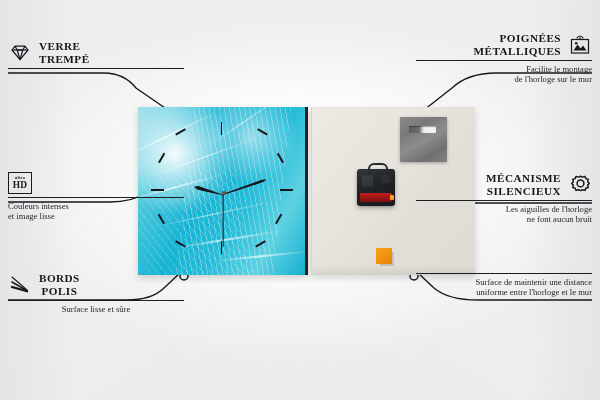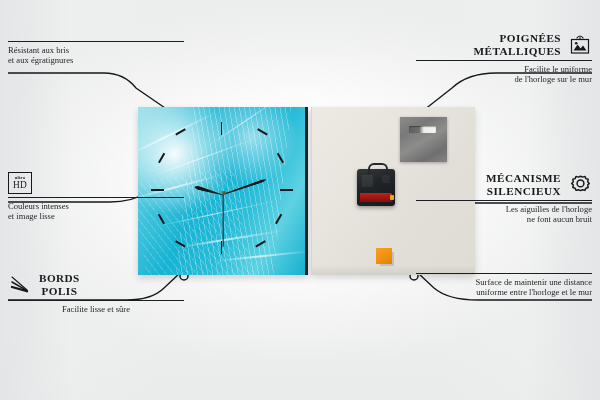--- a/index.html
+++ b/index.html
@@ -284,21 +284,21 @@
     border: 1.4px solid #16191b;
     width: 23px;
     height: 20px;
     display: flex;
     flex-direction: column;
     align-items: center;
     justify-content: center;
     line-height: 1;
   }
   .hd-ultra { font-size: 4.4px; font-weight: bold; letter-spacing: .2px; }
-  .hd-main  { font-size: 9.4px; font-weight: normal; letter-spacing: .2px; margin-top: .5px; }
+  .hd-main  { font-size: 9.4px; font-weight: bold; letter-spacing: .2px; margin-top: .5px; }
 
   #lines { position: absolute; left: 0; top: 0; pointer-events: none; }
 </style>
 </head>
 <body>
 
 <div id="stage">
 
   <svg id="lines" width="600" height="400" viewBox="0 0 600 400">
     <g fill="none" stroke="#15191b" stroke-width="1.35">
@@ -359,23 +359,36 @@
         <div class="loop"></div>
         <div class="slot"></div>
         <div class="slot2"></div>
         <div class="battery"></div>
       </div>
       <div class="spacer-foam"></div>
     </div>
   </div>
 
   <div class="feat feat-left" style="top:40px;">
-    <div class="feat-rule"></div>
-    <div class="feat-sub">Résistant aux bris
-et aux égratignures</div>
+    <div class="feat-head">
+      <span class="feat-icon">
+        <svg width="22" height="18" viewBox="0 0 22 18">
+          <g fill="none" stroke="currentColor" stroke-width="1.2" stroke-linejoin="round">
+            <path d="M3 6 L6 2.2 L16 2.2 L19 6 L11 15.6 Z"></path>
+            <path d="M3 6 L19 6"></path>
+              <path d="M6 2.2 L8.2 6 L11 15.6"></path>
+              <path d="M16 2.2 L13.8 6 L11 15.6"></path>
+            <path d="M8.2 6 L13.8 6"></path>
+          </g>
+        </svg>
+      </span>
+      <span class="feat-title">VERRE
+TREMPÉ</span>
+    </div>
+    <div class="feat-rule"></div>
   </div>
 
   <div class="feat feat-left" style="top:172px;">
     <div class="feat-head">
       <span class="feat-icon">
         <span class="hd-box">
           <span class="hd-ultra">ultra</span>
           <span class="hd-main">HD</span>
         </span>
       </span>
@@ -393,41 +406,41 @@
             <path d="M3 2 L18 15" stroke-width="1.1"></path>
             <path d="M3 7 L18 15.6" stroke-width="1.6"></path>
             <path d="M3 12 L18 16.2" stroke-width="2.3"></path>
           </g>
         </svg>
       </span>
       <span class="feat-title">BORDS
 POLIS</span>
     </div>
     <div class="feat-rule"></div>
-    <div class="feat-sub">Facilite lisse et sûre</div>
+    <div class="feat-sub">Surface lisse et sûre</div>
   </div>
 
   <div class="feat feat-right" style="top:32px;">
     <div class="feat-head">
       <span class="feat-icon">
         <svg width="24" height="21" viewBox="0 0 24 21">
           <g fill="none" stroke="currentColor" stroke-width="1.2">
             <rect x="3.5" y="5.5" width="17" height="13.5"></rect>
             <path d="M12 5.5 L12 3.2"></path>
             <path d="M8.6 4.4 Q12 -0.4 15.4 4.4" stroke-width="1.1"></path>
             <path d="M5.5 16.6 L9.6 10.6 L12.6 14.6 L15 11.4 L18.5 16.6 Z" fill="currentColor" stroke="none"></path>
             <circle cx="8.2" cy="9.2" r="1.3" fill="currentColor" stroke="none"></circle>
           </g>
         </svg>
       </span>
       <span class="feat-title">POIGNÉES
 MÉTALLIQUES</span>
     </div>
     <div class="feat-rule"></div>
-    <div class="feat-sub">Facilite le uniforme
+    <div class="feat-sub">Facilite le montage
 de l'horloge sur le mur</div>
   </div>
 
   <div class="feat feat-right" style="top:172px;">
     <div class="feat-head">
       <span class="feat-icon">
         <svg width="23" height="22" viewBox="0 0 23 22">
           <g fill="none" stroke="currentColor" stroke-width="1.5" stroke-linejoin="round">
             <path d="M11.5 2.2 L13.6 3.1 L15.9 2.4 L16.9 4.6 L19.2 5.3 L18.7 7.7 L20.3 9.4 L18.7 11.1
                      L19.2 13.5 L16.9 14.2 L15.9 16.4 L13.6 15.7 L11.5 16.6 L9.4 15.7 L7.1 16.4

